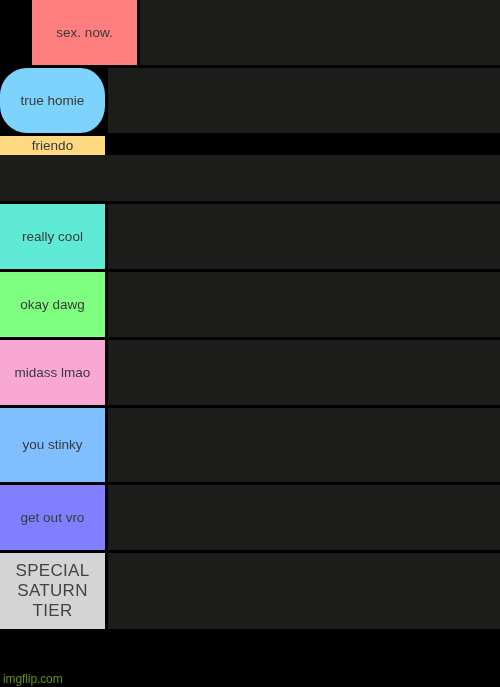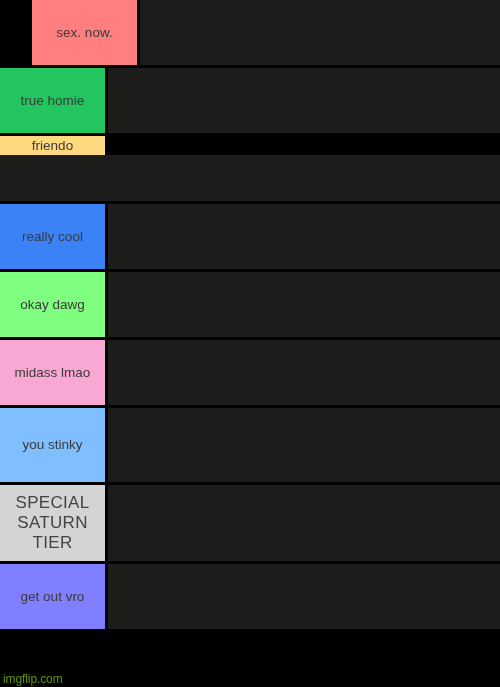--- a/index.html
+++ b/index.html
@@ -84,45 +84,45 @@
 </head>
 <body>
 
 <div id="tier-list">
 
   <div class="tier-row" style="height: 68px; padding-left: 32px;">
       <div class="tier-label" style="background: rgb(255, 127, 127);">sex. now.</div>
       <div class="tier-dropzone"></div>
     </div>
     <div class="tier-row" style="height: 68px;">
-      <div class="tier-label" style="background: #22c55e;">true homie</div>
+      <div class="tier-label" style="background: #7dd3fc; border-radius: 27px;">true homie</div>
       <div class="tier-dropzone"></div>
     </div>
     <div class="tier-row" style="height: 68px; flex-direction: column;">
       <div class="tier-label" style="background: rgb(255, 217, 127);">friendo</div>
       <div class="tier-dropzone"></div>
     </div>
     <div class="tier-row" style="height: 68px;">
-      <div class="tier-label" style="background: #3b82f6; text-align: center;">really cool</div>
+      <div class="tier-label" style="background: #5eead4; text-align: center;">really cool</div>
       <div class="tier-dropzone"></div>
     </div>
     <div class="tier-row" style="height: 68px;">
       <div class="tier-label" style="background: rgb(127, 255, 127);">okay dawg</div>
       <div class="tier-dropzone"></div>
     </div>
     <div class="tier-row" style="height: 68px;">
       <div class="tier-label" style="background: #f9a8d4;">midass lmao</div>
       <div class="tier-dropzone"></div>
     </div>
     <div class="tier-row" style="height: 77px;">
       <div class="tier-label" style="background: rgb(127, 191, 255);">you stinky</div>
       <div class="tier-dropzone"></div>
     </div>
+    <div class="tier-row" style="height: 68px;">
+      <div class="tier-label" style="background: rgb(127, 127, 255);">get out vro</div>
+      <div class="tier-dropzone"></div>
+    </div>
     <div class="tier-row" style="height: 79px;">
       <div class="tier-label special" style="background: rgb(212, 212, 212);">SPECIAL SATURN TIER</div>
-      <div class="tier-dropzone"></div>
-    </div>
-    <div class="tier-row" style="height: 68px;">
-      <div class="tier-label" style="background: rgb(127, 127, 255);">get out vro</div>
       <div class="tier-dropzone"></div>
     </div>
     <div id="watermark">imgflip.com</div>
 </div>
 
 </body></html>

